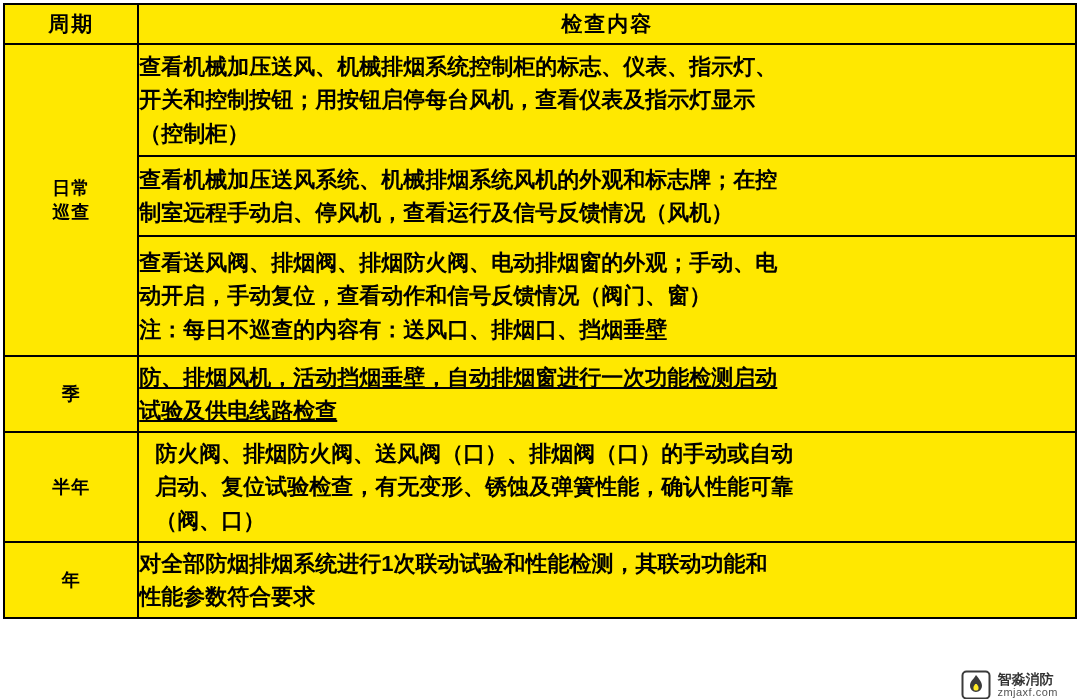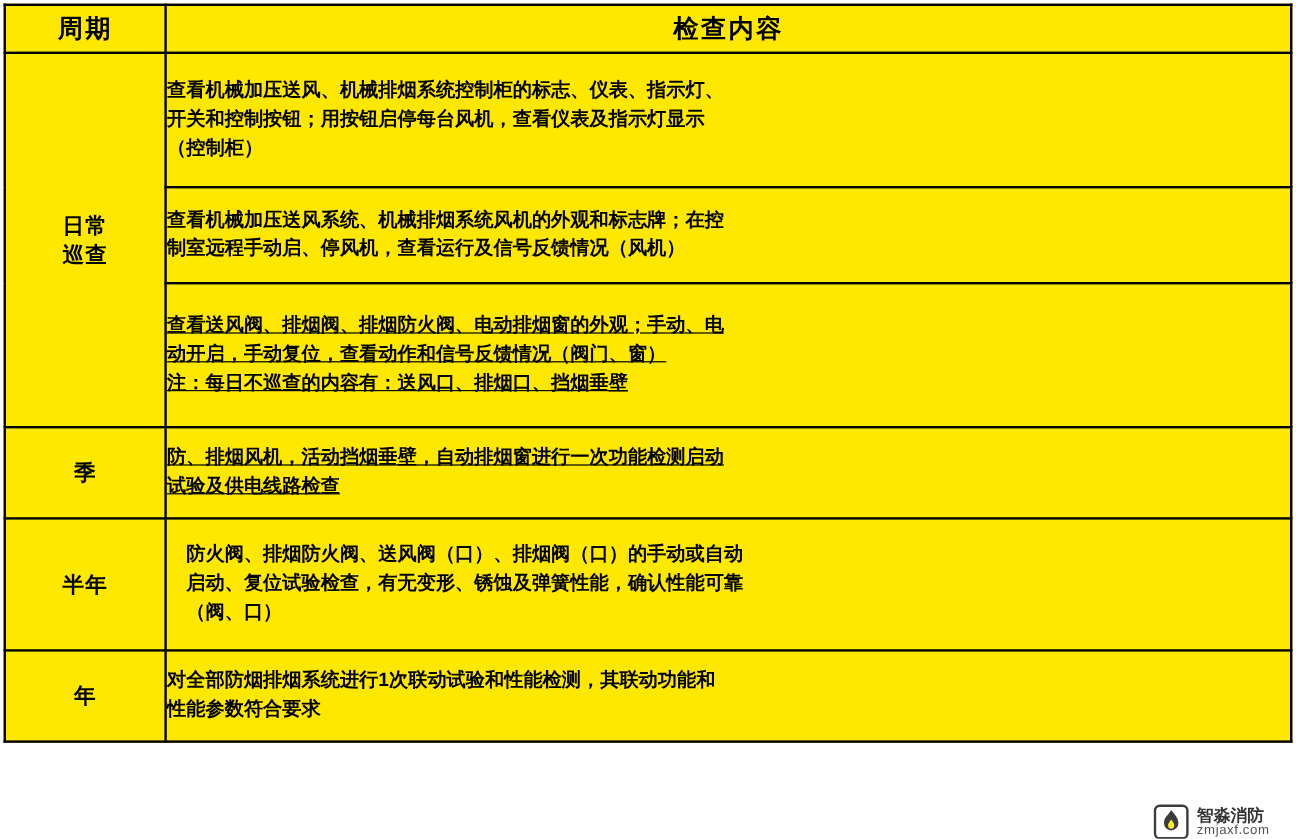--- a/index.html
+++ b/index.html
@@ -18,21 +18,21 @@
     width: 1080px;
     height: 699px;
     position: relative;
     background: #ffffff;
   }
   table.insp {
     border-collapse: collapse;
     width: 1074px;
     margin: 3px 0 0 3px;
     table-layout: fixed;
-    background: #fdba74;
+    background: #be185d;
   }
   table.insp td, table.insp th {
     border: 2px solid #000000;
     background: #ffe800;
     vertical-align: middle;
     padding: 0;
   }
   .col-period { width: 134px; }
   .col-content { width: 936px; }
 
@@ -47,21 +47,21 @@
   .period-cell {
     text-align: center;
     font-weight: bold;
     font-size: 18px;
     line-height: 1.35;
     color: #000000;
     letter-spacing: 1px;
   }
   .content-cell {
     font-weight: bold;
-    font-size: 16px;
+    font-size: 22px;
     line-height: 1.52;
     color: #000000;
     padding: 8px 10px 8px 8px;
     text-align: justify;
     text-justify: inter-ideograph;
     letter-spacing: 0px;
     margin-left: 16px;
   }
   .content-cell .line { display: block; }
 
@@ -122,21 +122,21 @@
           <span class="line">（控制柜）</span>
         </td>
       </tr>
       <tr>
         <td class="content-cell" style="height:78px;">
           <span class="line">查看机械加压送风系统、机械排烟系统风机的外观和标志牌；在控</span>
           <span class="line">制室远程手动启、停风机，查看运行及信号反馈情况（风机）</span>
         </td>
       </tr>
       <tr>
-        <td class="content-cell" style="height:118px;text-decoration:underline;">
+        <td class="content-cell" style="height:118px;">
           <span class="line">查看送风阀、排烟阀、排烟防火阀、电动排烟窗的外观；手动、电</span>
           <span class="line">动开启，手动复位，查看动作和信号反馈情况（阀门、窗）</span>
           <span class="line">注：每日不巡查的内容有：送风口、排烟口、挡烟垂壁</span>
         </td>
       </tr>
 
       <tr>
         <td class="period-cell">季</td>
         <td class="content-cell" style="height:74px;text-decoration:underline;">
           <span class="line">防、排烟风机，活动挡烟垂壁，自动排烟窗进行一次功能检测启动</span>

